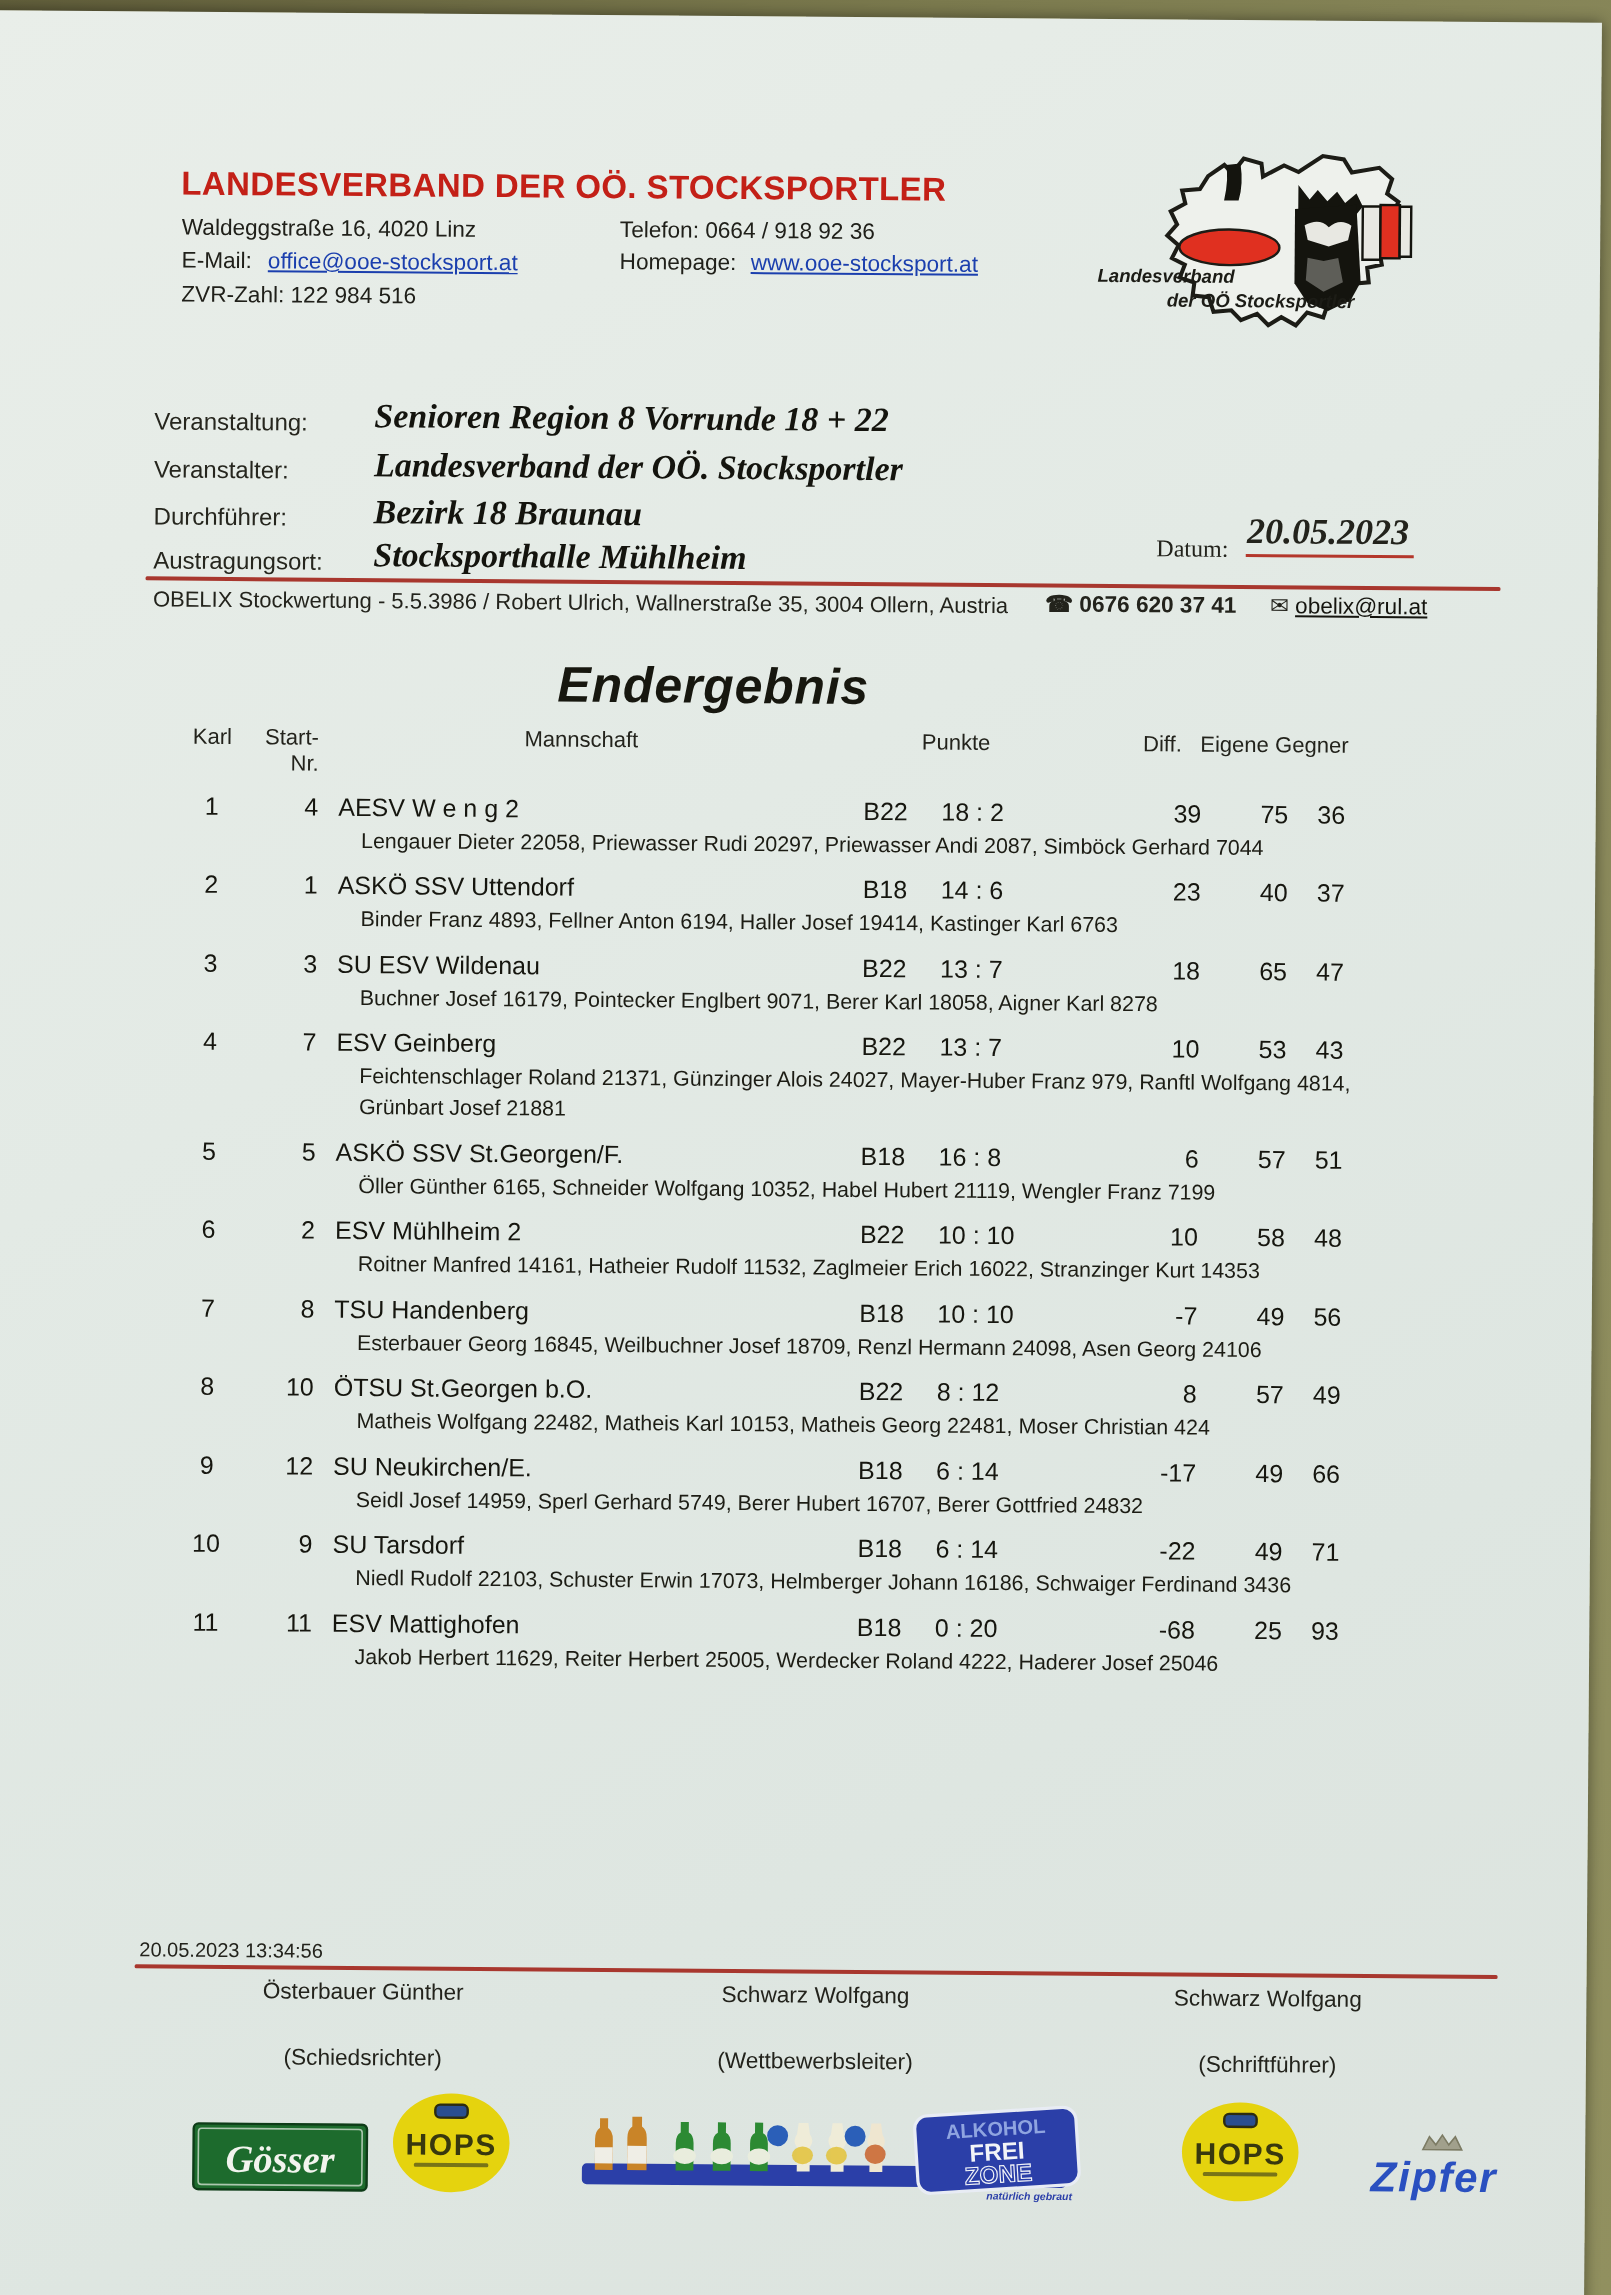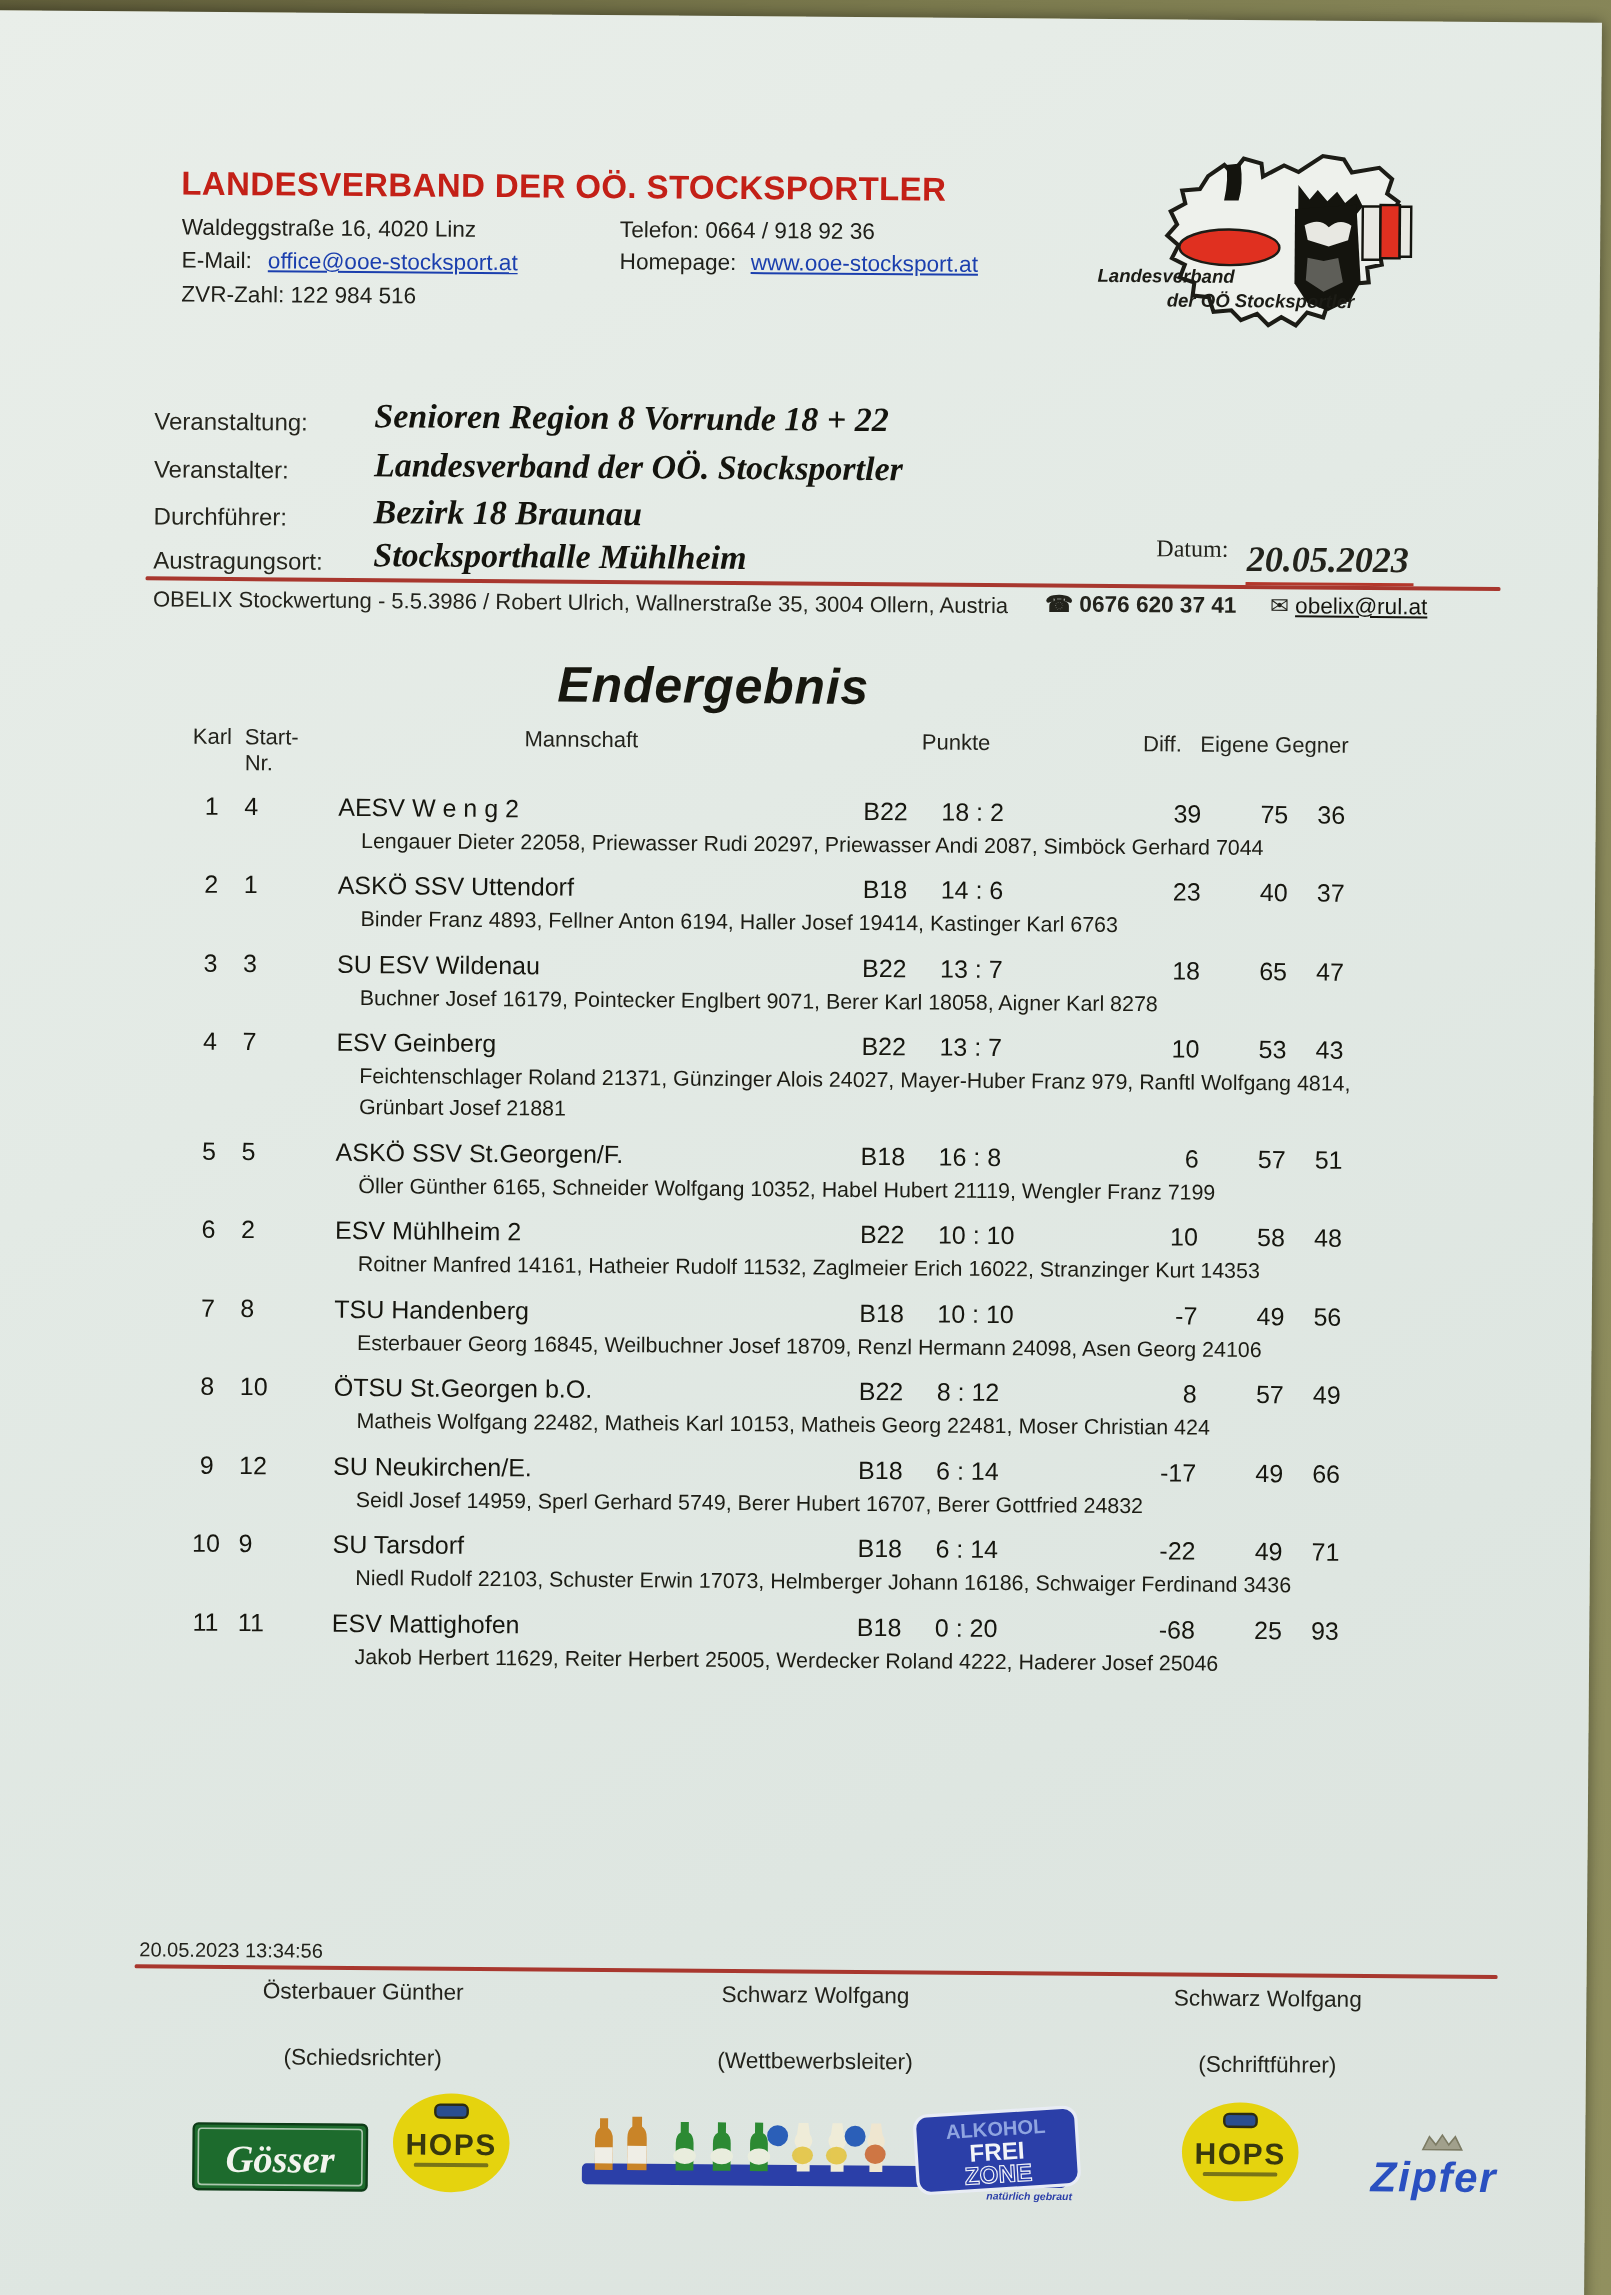--- a/index.html
+++ b/index.html
@@ -20,34 +20,34 @@
   .org-name{position:absolute;left:183px;top:158px;font-size:33px;font-weight:bold;color:#c32017;letter-spacing:0.4px;}
   .lh-row{position:absolute;font-size:22.6px;color:#20201a;}
   .lh-link{color:#1b3fae;text-decoration:underline;}
   .logo{position:absolute;left:1098px;top:113px;width:339px;height:218px;}
   .logo-caption{font:italic bold 23px "Liberation Sans",sans-serif;fill:#1c1c16;}
 
   
   .ev-label{position:absolute;left:158px;font-size:24px;color:#26261e;}
   .ev-value{position:absolute;left:378px;font:italic bold 34px "Liberation Serif",serif;color:#14140e;white-space:nowrap;}
   .datum-label{position:absolute;left:1161px;top:521px;font-size:24px;font-family:Liberation Serif, serif;}
-  .datum-value{position:absolute;left:1250px;top:523px;font:italic bold 36px "Liberation Serif",serif;border-bottom:3.2px solid #b4372b;padding:0 4.8px 1.6px 1.6px;}
+  .datum-value{position:absolute;left:1250px;top:495px;font:italic bold 36px "Liberation Serif",serif;border-bottom:3.2px solid #b4372b;padding:0 4.8px 1.6px 1.6px;}
   .redline{position:absolute;left:150px;height:4px;background:#a8372e;border-radius:1.6px;}
   .obelix{position:absolute;left:158px;top:580px;font-size:22px;white-space:nowrap;}
   .obelix-right{position:absolute;top:577px;font-size:22.6px;font-weight:bold;white-space:nowrap;}
   .obelix-mail{text-decoration:underline;color:#14140e;}
 
   
   .title{position:absolute;left:0;top:646px;width:1438px;text-align:center;
     font:italic 800 50px "Liberation Sans",sans-serif;color:#17170f;letter-spacing:0.8px;}
   .tbl{position:absolute;left:0;top:717px;width:1611px;}
   .hrow,.mrow{display:flex;align-items:baseline;padding-left:186px;}
   .hrow{font-size:22px;color:#23231c;margin-bottom:11.3px;}
   .c-rang{width:65px;text-align:center;}
-  .c-start{width:74px;text-align:left;}
+  .c-start{width:74px;text-align:right;}
   .c-team{width:525px;text-align:left;padding-left:20px;white-space:nowrap;}
   .c-group{width:78px;}
   .c-pkt{width:121px;}
   .c-diff{width:139px;text-align:right;}
   .c-eig{width:87px;text-align:right;}
   .c-geg{width:86px;text-align:center;}
   .hrow .c-team{text-align:center;padding-left:0;}
   .mrow{font-size:25px;line-height:37px;color:#16160f;}
   .prow{font-size:21.4px;line-height:31px;padding-left:368px;color:#1c1c14;white-space:nowrap;}
   .rrow{margin-bottom:10.5px;}

